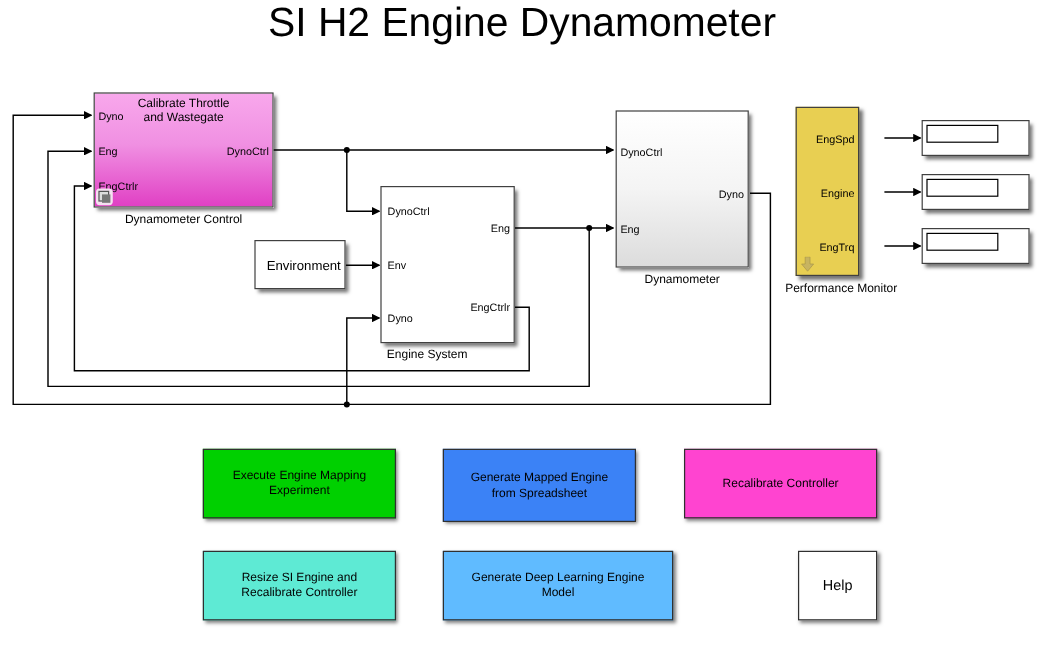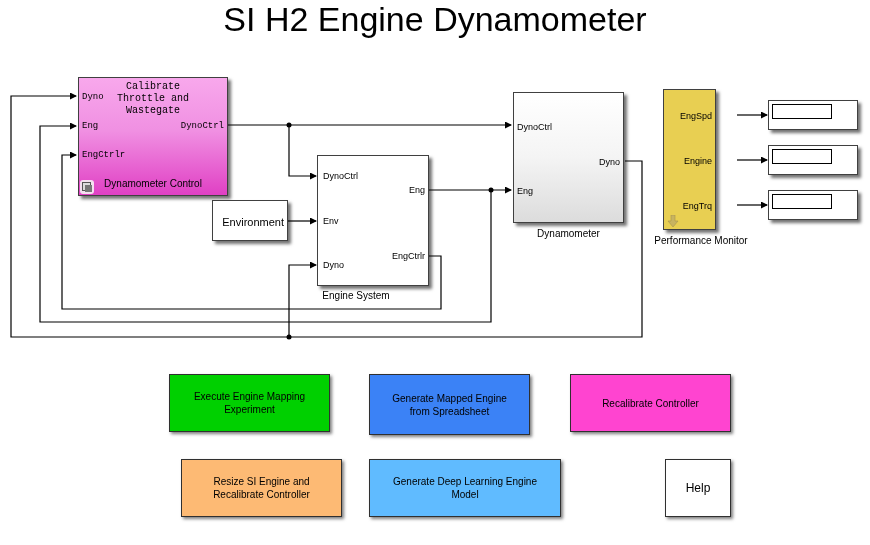--- a/index.html
+++ b/index.html
@@ -51,21 +51,21 @@
     <path d="M737,160 H767" marker-end="url(#arr)"></path>
     <path d="M737,205 H767" marker-end="url(#arr)"></path>
   </g>
   <g fill="#000">
     <circle cx="289" cy="125" r="2.5"></circle>
     <circle cx="491" cy="190" r="2.5"></circle>
     <circle cx="289" cy="337" r="2.5"></circle>
   </g>
 </svg>
 
-<div class="blk" style="left:78px; top:77px; width:150px; height:119px; background: linear-gradient(#f8a8ec, #f090e2 45%, #e040c4); font-family: Liberation Mono, monospace;">
+<div class="blk" style="left:78px; top:77px; width:150px; height:96px; background: linear-gradient(#f8a8ec, #f090e2 45%, #e040c4);">
   <div class="inner-title" style="padding:0 30px;">Calibrate Throttle and Wastegate</div>
   <span class="port in" style="top:14px;">Dyno</span>
   <span class="port in" style="top:43px;">Eng</span>
   <span class="port in" style="top:72px;">EngCtrlr</span>
   <span class="port out" style="top:43px;">DynoCtrl</span>
   <span style="position:absolute; left:1px; bottom:1px; width:14px; height:14px; border-radius:3px; background:#f4e0f0;">
     <span style="position:absolute; left:2px; top:2px; width:7px; height:7px; border:1px solid #555; background:#ddd;"></span>
     <span style="position:absolute; left:5px; top:5px; width:7px; height:7px; background:#777;"></span>
   </span>
 </div>
@@ -115,21 +115,21 @@
 
 <div class="btn" style="left:169px; top:374px; width:161px; height:58px; background:#00d000;">
   <span style="padding:0 20px;">Execute Engine Mapping Experiment</span>
 </div>
 <div class="btn" style="left:369px; top:374px; width:161px; height:61px; background:#3b82f6;">
   <span style="padding:0 22px;">Generate Mapped Engine from Spreadsheet</span>
 </div>
 <div class="btn" style="left:570px; top:374px; width:161px; height:58px; background:#ff44d0;">
   <span>Recalibrate Controller</span>
 </div>
-<div class="btn" style="left:169px; top:459px; width:161px; height:58px; background:#fdba74;margin-left:12px;">
+<div class="btn" style="left:169px; top:459px; width:161px; height:58px; background:#5eead4;">
   <span style="padding:0 22px;">Resize SI Engine and Recalibrate Controller</span>
 </div>
 <div class="btn" style="left:369px; top:459px; width:192px; height:58px; background:#60bbff;">
   <span style="padding:0 20px;">Generate Deep Learning Engine Model</span>
 </div>
 <div class="btn" style="left:665px; top:459px; width:66px; height:58px; background:#ffffff; font-size:12px;">
   <span>Help</span>
 </div>
 
 </body></html>

